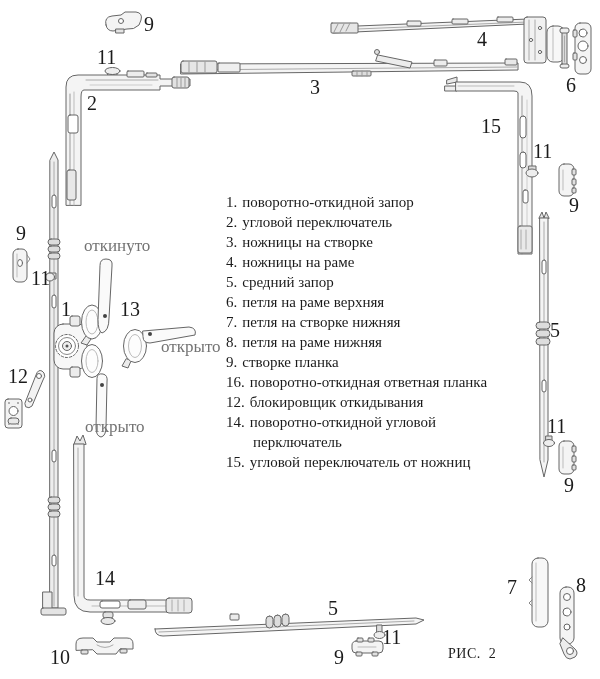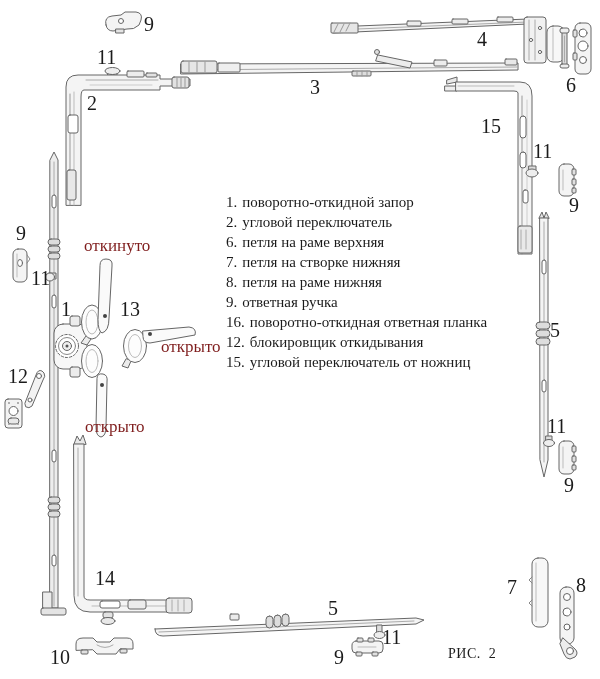--- a/index.html
+++ b/index.html
@@ -2,21 +2,21 @@
 <html><head>
 <meta charset="utf-8">
 <style>
   html,body{margin:0;padding:0;background:#fff;}
   .page{
     position:relative;width:600px;height:679px;background:#ffffff;
     font-family:"Liberation Serif","DejaVu Serif",serif;color:#1b1b1b;overflow:hidden;
   }
   .diagram{position:absolute;left:0;top:0;}
   .callout{position:absolute;font-size:20px;line-height:1;color:#1b1b1b;}
-  .state-label{position:absolute;font-size:17px;line-height:1;color:#7f1d1d;}
+  .state-label{position:absolute;font-size:17px;line-height:1;color:#737373;}
   .caption{position:absolute;left:448px;top:647px;font-size:14px;line-height:1;white-space:pre;letter-spacing:.5px;}
   .legend{position:absolute;left:226px;top:192px;font-size:15px;line-height:20px;}
   .lrow{white-space:nowrap;}
   .lnum{margin-right:5px;}
   .ltext2{display:block;margin-left:27px;}
 </style>
 </head>
 <body>
 
 <div class="page">
@@ -298,24 +298,28 @@
   <span class="callout" style="left:507px;top:577px">7</span>
   <span class="callout" style="left:576px;top:575px">8</span>
 
   <span class="state-label" style="left:84px;top:237px">откинуто</span>
   <span class="state-label" style="left:161px;top:338px">открыто</span>
   <span class="state-label" style="left:85px;top:418px">открыто</span>
 
   <div class="legend">
     <div class="lrow"><span class="lnum">1.</span><span class="ltext">поворотно-откидной запор</span></div>
     <div class="lrow"><span class="lnum">2.</span><span class="ltext">угловой переключатель</span></div>
+    <div class="lrow"><span class="lnum">3.</span><span class="ltext">ножницы на створке</span></div>
+    <div class="lrow"><span class="lnum">4.</span><span class="ltext">ножницы на раме</span></div>
+    <div class="lrow"><span class="lnum">5.</span><span class="ltext">средний запор</span></div>
     <div class="lrow"><span class="lnum">6.</span><span class="ltext">петля на раме верхняя</span></div>
     <div class="lrow"><span class="lnum">7.</span><span class="ltext">петля на створке нижняя</span></div>
     <div class="lrow"><span class="lnum">8.</span><span class="ltext">петля на раме нижняя</span></div>
-    <div class="lrow"><span class="lnum">9.</span><span class="ltext">ответная ручка</span></div>
+    <div class="lrow"><span class="lnum">9.</span><span class="ltext">створке планка</span></div>
     <div class="lrow"><span class="lnum">16.</span><span class="ltext">поворотно-откидная ответная планка</span></div>
     <div class="lrow"><span class="lnum">12.</span><span class="ltext">блокировщик откидывания</span></div>
+    <div class="lrow"><span class="lnum">14.</span><span class="ltext">поворотно-откидной угловой</span><span class="ltext2">перключатель</span></div>
     <div class="lrow"><span class="lnum">15.</span><span class="ltext">угловой переключатель от ножниц</span></div>
   </div>
 
   <span class="caption">РИС.  2</span>
 
 </div>
 
 </body></html>

